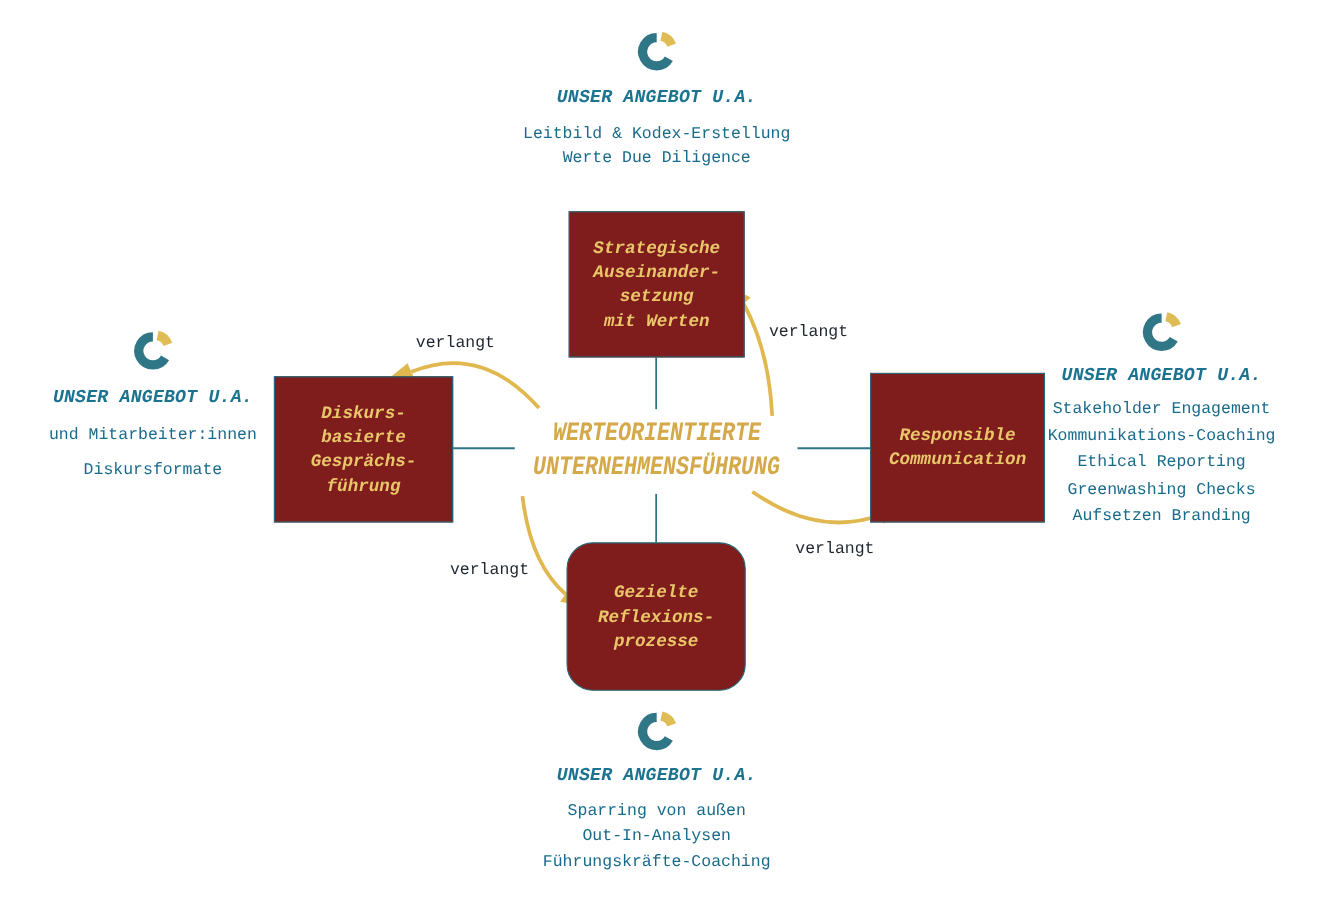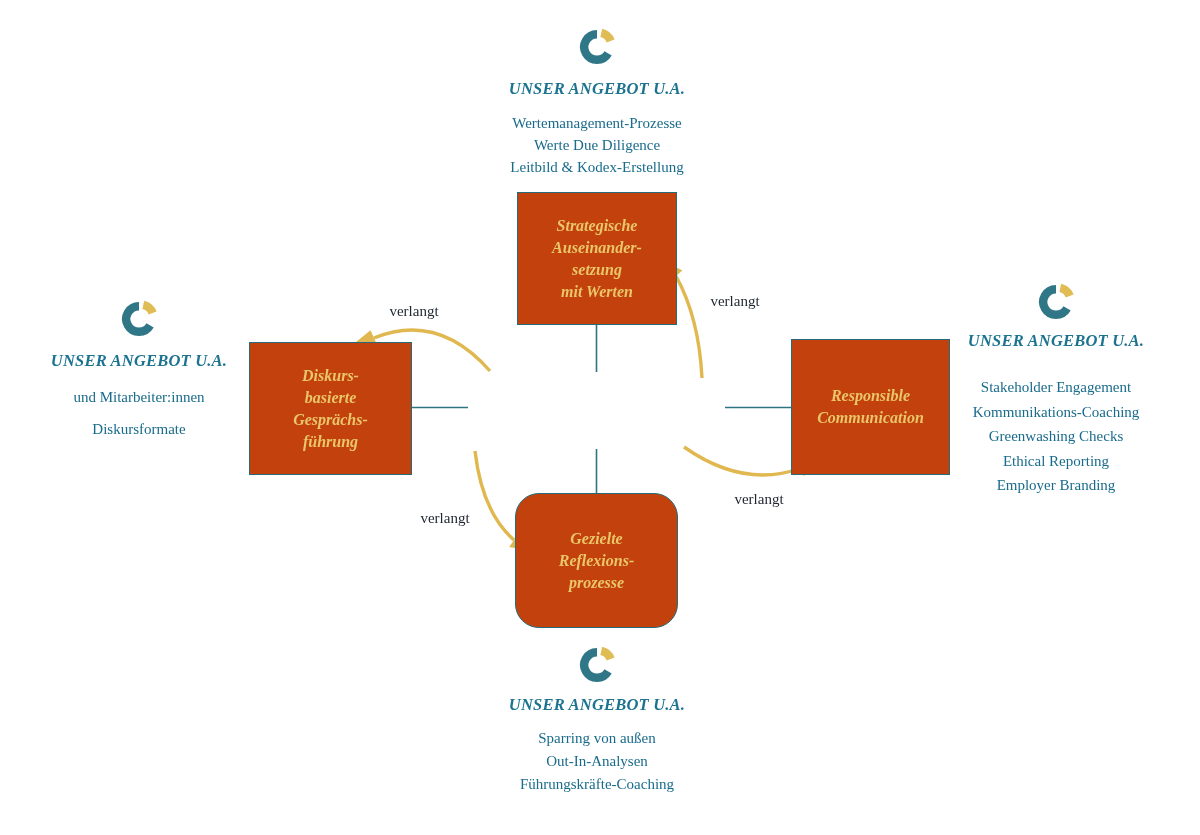--- a/index.html
+++ b/index.html
@@ -1,38 +1,38 @@
 <!DOCTYPE html>
 <html><head>
 <meta charset="utf-8">
 <style>
   html,body{margin:0;padding:0;background:#fff;}
   .canvas{
     position:relative;width:1200px;height:835px;background:#ffffff;overflow:hidden;
-    font-family:Liberation Serif, serif;
+    font-family:Liberation Mono, monospace;
   }
   .overlay-svg{position:absolute;left:0;top:0;pointer-events:none;}
   
   .offer-group{position:absolute;text-align:center;}
   .logo{display:block;margin:0 auto;width:38px;height:38px;}
   .offer-heading{
     margin-top:13px;font-size:16.5px;font-weight:bold;font-style:italic;
     color:#1B7390;letter-spacing:.2px;white-space:nowrap;
   }
   .offer-list{margin-top:13px;color:#196B8B;font-size:15px;}
   .offer-item{white-space:nowrap;}
   .lh22 .offer-item{line-height:22px;}
   .lh23 .offer-item{line-height:23px;}
   .lh245 .offer-item{line-height:24.5px;}
   .lh185 .offer-item{line-height:18.5px;}
   .offer-subgroup{margin-top:0;}
   .offer-subgroup + .offer-subgroup{margin-top:13px;}
   
   .node-box{
-    position:absolute;background:#c2410c;border:1.5px solid #266B79;box-sizing:border-box;
+    position:absolute;background:#7f1d1d;border:1.5px solid #266B79;box-sizing:border-box;
     display:flex;align-items:center;justify-content:center;text-align:center;
     color:#EAC66A;font-weight:bold;font-style:italic;font-size:16px;line-height:22px;
     white-space:pre-line;
   }
   
   .center-title{position:absolute;left:417px;top:379px;width:360px;text-align:center;}
   .center-title .title-line{
     display:inline-block;transform:scaleX(0.82);transform-origin:center;
     font-size:24px;line-height:31px;font-weight:bold;font-style:italic;
     color:#D4A94A;white-space:nowrap;
@@ -75,23 +75,22 @@
     <path d="M 684 447 Q 744 489 801 468" fill="none" stroke="#E0B84F" stroke-width="3.4"></path>
     <polygon points="828,460 803.4,476.1 798.6,459.9" fill="#E0B84F"></polygon>
   </svg>
 
   <div class="offer-group" style="left:427px;top:28px;width:340px;">
     <svg class="logo" viewBox="-26 -26 52 52">
         <use href="#logo-c"></use>
       </svg>
     <div class="offer-heading">UNSER ANGEBOT U.A.</div>
     <div class="offer-list lh22">
-      <div class="offer-item">Wertemanagement-Prozesse</div>
+      <div class="offer-item">Leitbild &amp; Kodex-Erstellung</div>
       <div class="offer-item">Werte Due Diligence</div>
-      <div class="offer-item">Leitbild &amp; Kodex-Erstellung</div>
     </div>
   </div>
 
   <div class="offer-group" style="left:19px;top:300px;width:240px;">
     <svg class="logo" viewBox="-26 -26 52 52">
         <use href="#logo-c"></use>
       </svg>
     <div class="offer-heading">UNSER ANGEBOT U.A.</div>
     <div class="offer-list lh185" style="margin-top:17px;">
       <div class="offer-subgroup">
@@ -101,26 +100,26 @@
         <div class="offer-item">Diskursformate</div>
       </div>
     </div>
   </div>
 
   <div class="offer-group" style="left:936px;top:283px;width:240px;">
     <svg class="logo" viewBox="-26 -26 52 52">
         <use href="#logo-c"></use>
       </svg>
     <div class="offer-heading" style="margin-top:10px;">UNSER ANGEBOT U.A.</div>
-    <div class="offer-list lh245" style="margin-top:24px;">
+    <div class="offer-list lh245" style="margin-top:10px;">
       <div class="offer-item">Stakeholder Engagement</div>
       <div class="offer-item">Kommunikations-Coaching</div>
+      <div class="offer-item">Ethical Reporting</div>
       <div class="offer-item">Greenwashing Checks</div>
-      <div class="offer-item">Ethical Reporting</div>
-      <div class="offer-item">Employer Branding</div>
+      <div class="offer-item">Aufsetzen Branding</div>
     </div>
   </div>
 
   <div class="offer-group" style="left:457px;top:646px;width:280px;">
     <svg class="logo" viewBox="-26 -26 52 52">
         <use href="#logo-c"></use>
       </svg>
     <div class="offer-heading" style="margin-top:11px;">UNSER ANGEBOT U.A.</div>
     <div class="offer-list lh23" style="margin-top:12px;">
       <div class="offer-item">Sparring von außen</div>
@@ -136,19 +135,23 @@
   <div class="node-box" style="left:249px;top:342px;width:163px;height:133px;">Diskurs-
 basierte
 Gesprächs-
 führung</div>
   <div class="node-box" style="left:791px;top:339px;width:159px;height:136px;">Responsible
 Communication</div>
   <div class="node-box" style="left:515px;top:493px;width:163px;height:135px;border-radius:24px;">Gezielte
 Reflexions-
 prozesse</div>
 
+  <div class="center-title">
+    <div><span class="title-line">WERTEORIENTIERTE</span></div>
+    <div><span class="title-line">UNTERNEHMENSFÜHRUNG</span></div>
+  </div>
 
   <div class="verlangt-label" style="left:354px;top:303px;">verlangt</div>
   <div class="verlangt-label" style="left:675px;top:293px;">verlangt</div>
   <div class="verlangt-label" style="left:385px;top:510px;">verlangt</div>
   <div class="verlangt-label" style="left:699px;top:491px;">verlangt</div>
 
 </div>
 
 </body></html>

